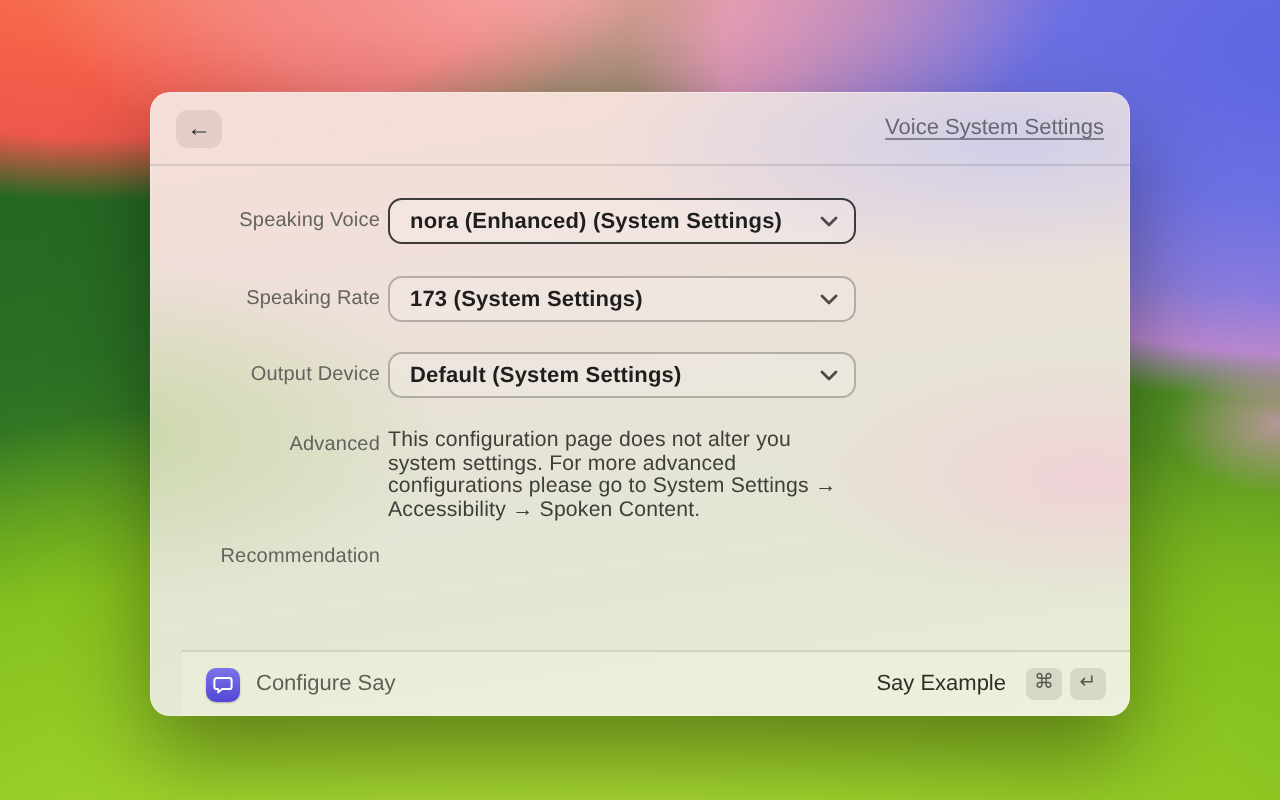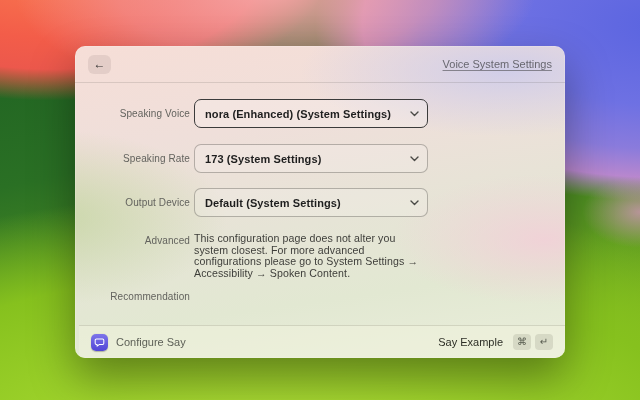--- a/index.html
+++ b/index.html
@@ -50,37 +50,37 @@
   .win-content { padding-top:16px; }
   .form-row { display:flex; align-items:center; margin-bottom:15px; }
   .form-row.first { margin-bottom:16px; }
   .form-row.text-row { align-items:flex-start; margin-bottom:0; }
   .row-label {
     width:115px; margin-right:4px; text-align:right;
     font-size:10px; color:#63635e; letter-spacing:0.1px; flex:none;
   }
   .text-row .row-label { padding-top:2px; }
   .dropdown {
-    width:234px; height:29px; border-radius:7px;
+    width:234px; height:23px; border-radius:7px;
     display:flex; align-items:center; justify-content:space-between;
     padding:0 8px 0 10px; background:rgba(255,255,255,0.16);
     border:1px solid rgba(70,65,60,0.35);
   }
   .dropdown.focused { border:1.5px solid #3b3b3b; background:rgba(255,255,255,0.20); }
   .dropdown-value { font-size:11px; font-weight:600; color:#1e1e1e; letter-spacing:0.1px; white-space:nowrap; }
   .chevron { display:flex; align-items:center; }
   .desc {
     width:236px; font-size:10.6px; line-height:11.6px; color:#3e3e3a; letter-spacing:0.1px;
   }
   .adv-row { margin-top:16px; }
   .rec-row { margin-top:10px; }
 
   
   .win-footer {
-    position:absolute; left:4px; right:0; bottom:0; height:33px;
+    position:absolute; left:16px; right:0; bottom:0; height:33px;
     display:flex; align-items:center; padding:0 12px;
     border-top:1px solid rgba(60,60,50,0.15);
     background:rgba(241,243,222,0.45);
   }
   .app-icon {
     width:17px; height:17px; border-radius:5px; flex:none;
     background:linear-gradient(180deg,#7d74ea 0%, #5246d6 100%);
     display:flex; align-items:center; justify-content:center;
     box-shadow:0 0.5px 1px rgba(0,0,0,0.25);
   }
@@ -141,21 +141,21 @@
         <span class="chevron">
           <svg width="9" height="6" viewBox="0 0 9 6">
               <polyline points="1,1 4.5,4.5 8,1" fill="none" stroke="#4a4a46" stroke-width="1.4" stroke-linecap="round" stroke-linejoin="round"></polyline>
             </svg>
         </span>
       </div>
     </div>
 
     <div class="form-row text-row adv-row">
       <div class="row-label">Advanced</div>
-      <div class="desc">This configuration page does not alter you system closest. For more advanced configurations please go to System Settings → Accessibility → Spoken Content.</div>
+      <div class="desc">This configuration page does not alter you system settings. For more advanced configurations please go to System Settings → Accessibility → Spoken Content.</div>
     </div>
 
     <div class="form-row text-row rec-row">
       <div class="row-label">Recommendation</div>
     </div>
 
   </div>
 
   <div class="win-footer">
     <div class="app-icon">

